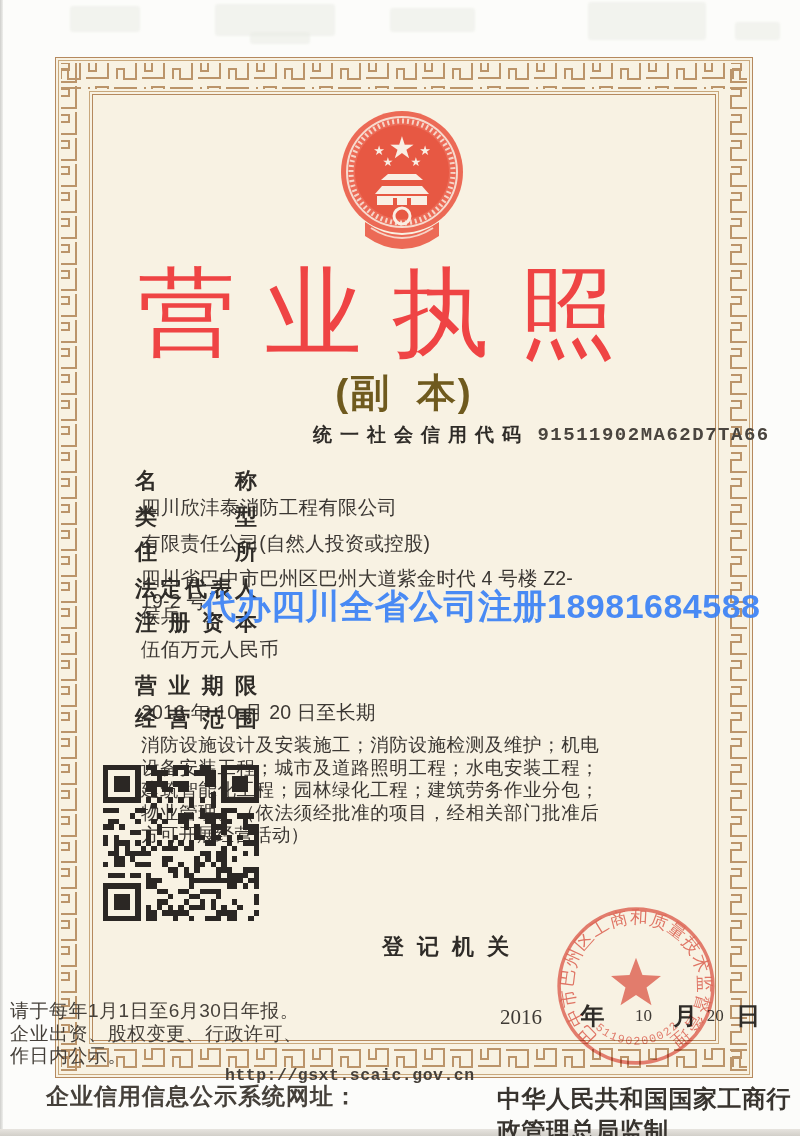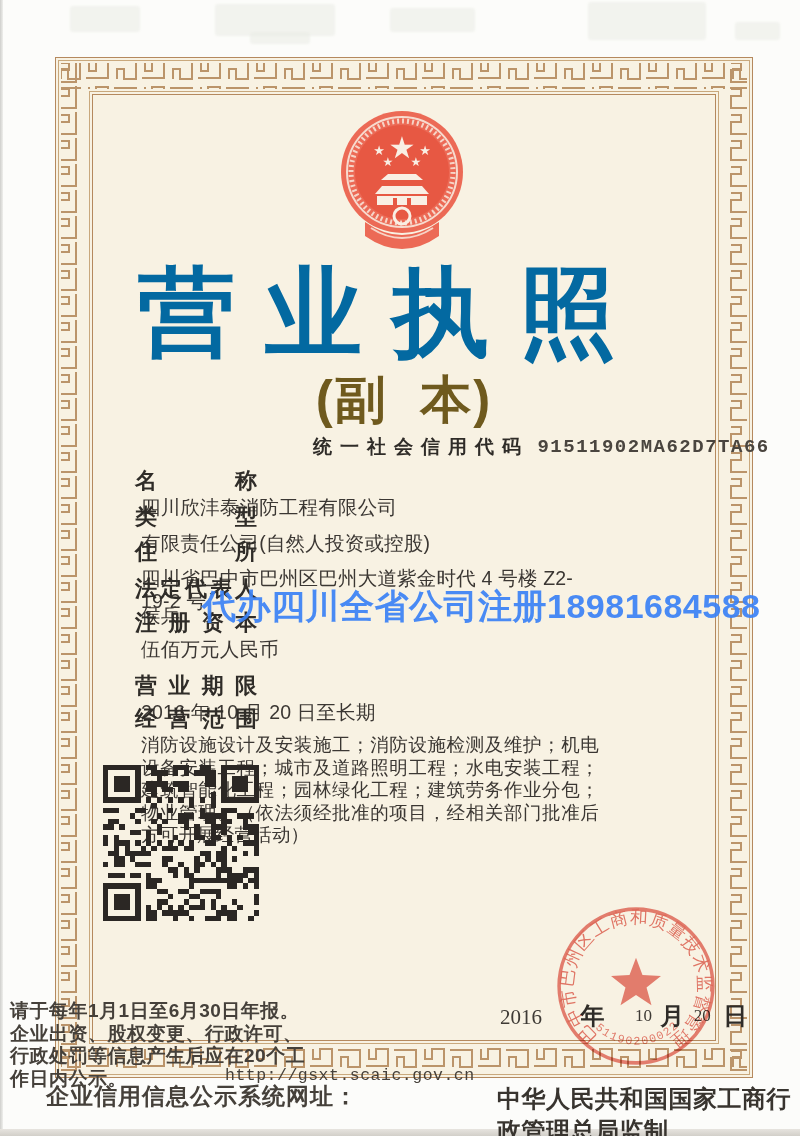--- a/index.html
+++ b/index.html
@@ -15,28 +15,28 @@
   .scan-edge-bottom{position:absolute;left:0;top:1129px;width:800px;height:7px;background:linear-gradient(180deg,#e7e4df,#d2cfc9);}
   
   .paper{position:absolute;left:55px;top:57px;width:698px;height:1021px;background:#f8f2e3;z-index:0;}
   svg.frame{position:absolute;left:55px;top:57px;z-index:1;}
   .content{position:absolute;left:0;top:0;width:800px;height:1136px;z-index:3;}
 
   .emblem{position:absolute;left:337px;top:106px;z-index:2;}
 
   .title{
     position:absolute;left:55px;top:262px;width:644px;text-align:center;
-    font-size:97px;font-weight:700;color:#0369a1;letter-spacing:30px;
+    font-size:97px;font-weight:400;color:#ef4444;letter-spacing:30px;
     text-indent:30px;line-height:1.05;white-space:nowrap;
   }
   .subtitle{
     position:absolute;left:55px;top:366px;width:698px;text-align:center;
-    font-size:51px;font-weight:700;color:#6f5a1e;white-space:pre;letter-spacing:2px;
-  }
-  .code-row{position:absolute;left:313px;top:422px;white-space:nowrap;margin-top:12px;}
+    font-size:39px;font-weight:700;color:#6f5a1e;white-space:pre;letter-spacing:2px;
+  }
+  .code-row{position:absolute;left:313px;top:422px;white-space:nowrap;}
   .code-label{font-size:19px;font-weight:700;color:#2f2c28;letter-spacing:8px;}
   .code-value{font-family:"Liberation Mono",monospace;font-size:19px;font-weight:700;color:#4a453f;letter-spacing:1.5px;margin-left:4px;vertical-align:1px;}
 
   .field-row{position:absolute;left:135px;width:590px;}
   .field-label{
     display:inline-block;width:122px;font-size:22px;font-weight:700;color:#2f2c28;
     text-align:justify;text-align-last:justify;vertical-align:top;
   }
   .field-value{
     display:inline-block;margin-left:6px;width:458px;font-size:19.5px;font-weight:400;
@@ -55,31 +55,31 @@
     position:absolute;left:382px;top:932px;font-size:22px;font-weight:700;
     color:#2f2c28;letter-spacing:13px;white-space:nowrap;
   }
 
   .date-row{position:absolute;left:500px;top:1000px;z-index:4;white-space:nowrap;}
   .date-num{font-family:"Liberation Serif",serif;font-size:21px;color:#3e3a35;}
   .date-num.small{font-size:17px;vertical-align:3px;}
   .date-cjk{font-size:24px;font-weight:700;color:#2f2c28;}
   .d-year{margin-right:34px;}
   .d-y{margin-right:26px;}
-  .d-mnum{margin-right:4px;}
+  .d-mnum{margin-right:17px;}
   .d-m{margin-right:5px;}
   .d-dnum{margin-right:8px;}
 
   .seal{position:absolute;left:550px;top:900px;z-index:6;mix-blend-mode:multiply;opacity:.88;}
 
   .notice{position:absolute;left:10px;top:1000px;width:330px;z-index:4;
-    font-size:19px;font-weight:700;color:#45403a;line-height:22.5px;letter-spacing:.5px;}
+    font-size:19px;font-weight:400;color:#45403a;line-height:22.5px;letter-spacing:.5px;}
   .site-label{position:absolute;left:46px;top:1081px;font-size:23px;font-weight:600;color:#45403a;z-index:4;letter-spacing:1px;}
   .site-url{position:absolute;left:225px;top:1066px;font-family:"Liberation Mono",monospace;
-    font-size:16.5px;font-weight:400;color:#45403a;z-index:4;letter-spacing:.5px;}
+    font-size:16.5px;font-weight:700;color:#45403a;z-index:4;letter-spacing:.5px;}
   .producer{position:absolute;left:497px;top:1083px;font-size:24px;font-weight:600;color:#38342f;z-index:4;letter-spacing:.5px;}
 </style>
 </head>
 <body>
 
 <div class="artifact" style="left:70px;top:6px;width:70px;height:26px;"></div>
 <div class="artifact" style="left:215px;top:4px;width:120px;height:32px;"></div>
 <div class="artifact" style="left:250px;top:32px;width:60px;height:12px;"></div>
 <div class="artifact" style="left:390px;top:8px;width:85px;height:24px;"></div>
 <div class="artifact" style="left:588px;top:2px;width:118px;height:38px;"></div>
@@ -166,34 +166,34 @@
     <span class="field-label">经营范围</span>
     <span class="field-value">消防设施设计及安装施工；消防设施检测及维护；机电设备安装工程；城市及道路照明工程；水电安装工程；建筑智能化工程；园林绿化工程；建筑劳务作业分包；物业管理。（依法须经批准的项目，经相关部门批准后方可开展经营活动）</span>
   </div>
 
   <div class="watermark">代办四川全省公司注册18981684588</div>
 
   <svg class="qr" id="qr" width="158" height="156" viewBox="0 0 29 29" shape-rendering="crispEdges">
       <path d="M0 0h1v1h-1zM1 0h1v1h-1zM2 0h1v1h-1zM3 0h1v1h-1zM4 0h1v1h-1zM5 0h1v1h-1zM6 0h1v1h-1zM8 0h1v1h-1zM9 0h1v1h-1zM13 0h1v1h-1zM14 0h1v1h-1zM15 0h1v1h-1zM18 0h1v1h-1zM19 0h1v1h-1zM22 0h1v1h-1zM23 0h1v1h-1zM24 0h1v1h-1zM25 0h1v1h-1zM26 0h1v1h-1zM27 0h1v1h-1zM28 0h1v1h-1zM0 1h1v1h-1zM6 1h1v1h-1zM9 1h1v1h-1zM10 1h1v1h-1zM11 1h1v1h-1zM13 1h1v1h-1zM15 1h1v1h-1zM17 1h1v1h-1zM18 1h1v1h-1zM19 1h1v1h-1zM20 1h1v1h-1zM22 1h1v1h-1zM28 1h1v1h-1zM0 2h1v1h-1zM2 2h1v1h-1zM3 2h1v1h-1zM4 2h1v1h-1zM6 2h1v1h-1zM10 2h1v1h-1zM19 2h1v1h-1zM20 2h1v1h-1zM22 2h1v1h-1zM24 2h1v1h-1zM25 2h1v1h-1zM26 2h1v1h-1zM28 2h1v1h-1zM0 3h1v1h-1zM2 3h1v1h-1zM3 3h1v1h-1zM4 3h1v1h-1zM6 3h1v1h-1zM8 3h1v1h-1zM9 3h1v1h-1zM10 3h1v1h-1zM11 3h1v1h-1zM13 3h1v1h-1zM14 3h1v1h-1zM15 3h1v1h-1zM19 3h1v1h-1zM20 3h1v1h-1zM22 3h1v1h-1zM24 3h1v1h-1zM25 3h1v1h-1zM26 3h1v1h-1zM28 3h1v1h-1zM0 4h1v1h-1zM2 4h1v1h-1zM3 4h1v1h-1zM4 4h1v1h-1zM6 4h1v1h-1zM8 4h1v1h-1zM9 4h1v1h-1zM11 4h1v1h-1zM12 4h1v1h-1zM14 4h1v1h-1zM15 4h1v1h-1zM22 4h1v1h-1zM24 4h1v1h-1zM25 4h1v1h-1zM26 4h1v1h-1zM28 4h1v1h-1zM0 5h1v1h-1zM6 5h1v1h-1zM9 5h1v1h-1zM20 5h1v1h-1zM22 5h1v1h-1zM28 5h1v1h-1zM0 6h1v1h-1zM1 6h1v1h-1zM2 6h1v1h-1zM3 6h1v1h-1zM4 6h1v1h-1zM5 6h1v1h-1zM6 6h1v1h-1zM8 6h1v1h-1zM10 6h1v1h-1zM12 6h1v1h-1zM14 6h1v1h-1zM16 6h1v1h-1zM18 6h1v1h-1zM20 6h1v1h-1zM22 6h1v1h-1zM23 6h1v1h-1zM24 6h1v1h-1zM25 6h1v1h-1zM26 6h1v1h-1zM27 6h1v1h-1zM28 6h1v1h-1zM9 7h1v1h-1zM16 7h1v1h-1zM20 7h1v1h-1zM0 8h1v1h-1zM1 8h1v1h-1zM2 8h1v1h-1zM6 8h1v1h-1zM7 8h1v1h-1zM12 8h1v1h-1zM18 8h1v1h-1zM22 8h1v1h-1zM23 8h1v1h-1zM24 8h1v1h-1zM5 9h1v1h-1zM10 9h1v1h-1zM14 9h1v1h-1zM15 9h1v1h-1zM16 9h1v1h-1zM18 9h1v1h-1zM19 9h1v1h-1zM20 9h1v1h-1zM21 9h1v1h-1zM22 9h1v1h-1zM25 9h1v1h-1zM26 9h1v1h-1zM27 9h1v1h-1zM1 10h1v1h-1zM2 10h1v1h-1zM6 10h1v1h-1zM9 10h1v1h-1zM11 10h1v1h-1zM14 10h1v1h-1zM15 10h1v1h-1zM19 10h1v1h-1zM20 10h1v1h-1zM22 10h1v1h-1zM23 10h1v1h-1zM26 10h1v1h-1zM0 11h1v1h-1zM1 11h1v1h-1zM3 11h1v1h-1zM10 11h1v1h-1zM15 11h1v1h-1zM17 11h1v1h-1zM20 11h1v1h-1zM21 11h1v1h-1zM22 11h1v1h-1zM26 11h1v1h-1zM27 11h1v1h-1zM28 11h1v1h-1zM5 12h1v1h-1zM6 12h1v1h-1zM8 12h1v1h-1zM10 12h1v1h-1zM17 12h1v1h-1zM20 12h1v1h-1zM22 12h1v1h-1zM27 12h1v1h-1zM28 12h1v1h-1zM0 13h1v1h-1zM2 13h1v1h-1zM8 13h1v1h-1zM13 13h1v1h-1zM17 13h1v1h-1zM18 13h1v1h-1zM20 13h1v1h-1zM21 13h1v1h-1zM23 13h1v1h-1zM25 13h1v1h-1zM28 13h1v1h-1zM0 14h1v1h-1zM2 14h1v1h-1zM3 14h1v1h-1zM4 14h1v1h-1zM6 14h1v1h-1zM8 14h1v1h-1zM10 14h1v1h-1zM12 14h1v1h-1zM14 14h1v1h-1zM16 14h1v1h-1zM19 14h1v1h-1zM20 14h1v1h-1zM23 14h1v1h-1zM26 14h1v1h-1zM27 14h1v1h-1zM28 14h1v1h-1zM2 15h1v1h-1zM4 15h1v1h-1zM7 15h1v1h-1zM9 15h1v1h-1zM11 15h1v1h-1zM12 15h1v1h-1zM13 15h1v1h-1zM15 15h1v1h-1zM16 15h1v1h-1zM22 15h1v1h-1zM24 15h1v1h-1zM28 15h1v1h-1zM1 16h1v1h-1zM2 16h1v1h-1zM4 16h1v1h-1zM5 16h1v1h-1zM6 16h1v1h-1zM7 16h1v1h-1zM8 16h1v1h-1zM18 16h1v1h-1zM19 16h1v1h-1zM21 16h1v1h-1zM22 16h1v1h-1zM26 16h1v1h-1zM28 16h1v1h-1zM2 17h1v1h-1zM3 17h1v1h-1zM5 17h1v1h-1zM11 17h1v1h-1zM12 17h1v1h-1zM17 17h1v1h-1zM19 17h1v1h-1zM21 17h1v1h-1zM22 17h1v1h-1zM24 17h1v1h-1zM0 18h1v1h-1zM2 18h1v1h-1zM3 18h1v1h-1zM6 18h1v1h-1zM7 18h1v1h-1zM8 18h1v1h-1zM11 18h1v1h-1zM14 18h1v1h-1zM17 18h1v1h-1zM18 18h1v1h-1zM20 18h1v1h-1zM22 18h1v1h-1zM12 19h1v1h-1zM13 19h1v1h-1zM15 19h1v1h-1zM17 19h1v1h-1zM21 19h1v1h-1zM22 19h1v1h-1zM23 19h1v1h-1zM26 19h1v1h-1zM27 19h1v1h-1zM28 19h1v1h-1zM1 20h1v1h-1zM2 20h1v1h-1zM3 20h1v1h-1zM5 20h1v1h-1zM6 20h1v1h-1zM8 20h1v1h-1zM13 20h1v1h-1zM15 20h1v1h-1zM16 20h1v1h-1zM21 20h1v1h-1zM23 20h1v1h-1zM24 20h1v1h-1zM25 20h1v1h-1zM26 20h1v1h-1zM28 20h1v1h-1zM8 21h1v1h-1zM9 21h1v1h-1zM10 21h1v1h-1zM16 21h1v1h-1zM17 21h1v1h-1zM18 21h1v1h-1zM19 21h1v1h-1zM20 21h1v1h-1zM21 21h1v1h-1zM22 21h1v1h-1zM23 21h1v1h-1zM24 21h1v1h-1zM25 21h1v1h-1zM27 21h1v1h-1zM28 21h1v1h-1zM0 22h1v1h-1zM1 22h1v1h-1zM2 22h1v1h-1zM3 22h1v1h-1zM4 22h1v1h-1zM5 22h1v1h-1zM6 22h1v1h-1zM8 22h1v1h-1zM9 22h1v1h-1zM16 22h1v1h-1zM23 22h1v1h-1zM24 22h1v1h-1zM26 22h1v1h-1zM28 22h1v1h-1zM0 23h1v1h-1zM6 23h1v1h-1zM10 23h1v1h-1zM11 23h1v1h-1zM14 23h1v1h-1zM15 23h1v1h-1zM18 23h1v1h-1zM19 23h1v1h-1zM20 23h1v1h-1zM21 23h1v1h-1zM0 24h1v1h-1zM2 24h1v1h-1zM3 24h1v1h-1zM4 24h1v1h-1zM6 24h1v1h-1zM12 24h1v1h-1zM16 24h1v1h-1zM17 24h1v1h-1zM21 24h1v1h-1zM28 24h1v1h-1zM0 25h1v1h-1zM2 25h1v1h-1zM3 25h1v1h-1zM4 25h1v1h-1zM6 25h1v1h-1zM10 25h1v1h-1zM11 25h1v1h-1zM15 25h1v1h-1zM18 25h1v1h-1zM20 25h1v1h-1zM24 25h1v1h-1zM28 25h1v1h-1zM0 26h1v1h-1zM2 26h1v1h-1zM3 26h1v1h-1zM4 26h1v1h-1zM6 26h1v1h-1zM8 26h1v1h-1zM10 26h1v1h-1zM12 26h1v1h-1zM14 26h1v1h-1zM16 26h1v1h-1zM17 26h1v1h-1zM18 26h1v1h-1zM20 26h1v1h-1zM22 26h1v1h-1zM25 26h1v1h-1zM0 27h1v1h-1zM6 27h1v1h-1zM8 27h1v1h-1zM9 27h1v1h-1zM11 27h1v1h-1zM12 27h1v1h-1zM13 27h1v1h-1zM14 27h1v1h-1zM15 27h1v1h-1zM21 27h1v1h-1zM22 27h1v1h-1zM23 27h1v1h-1zM24 27h1v1h-1zM28 27h1v1h-1zM0 28h1v1h-1zM1 28h1v1h-1zM2 28h1v1h-1zM3 28h1v1h-1zM4 28h1v1h-1zM5 28h1v1h-1zM6 28h1v1h-1zM8 28h1v1h-1zM9 28h1v1h-1zM13 28h1v1h-1zM16 28h1v1h-1zM19 28h1v1h-1zM20 28h1v1h-1zM21 28h1v1h-1zM23 28h1v1h-1zM24 28h1v1h-1zM27 28h1v1h-1z" fill="#2b2724"></path>
     </svg>
 
+  <div class="reg-label">登记机关</div>
 
   <div class="date-row">
     <span class="date-num d-year">2016</span>
     <span class="date-cjk d-y">年</span>
     <span class="date-num small d-mnum">10</span>
     <span class="date-cjk d-m">月</span>
     <span class="date-num small d-dnum">20</span>
     <span class="date-cjk">日</span>
   </div>
 
   <div class="notice">
     <div>请于每年1月1日至6月30日年报。</div>
     <div>企业出资、股权变更、行政许可、</div>
-    <div>行政处罚等信息产生后应在20个工</div>
     <div>作日内公示。</div>
   </div>
   <div class="site-label">企业信用信息公示系统网址：</div>
   <div class="site-url">http://gsxt.scaic.gov.cn</div>
   <div class="producer">中华人民共和国国家工商行政管理总局监制</div>
 </div>
 
 <svg class="seal" width="172" height="172" viewBox="0 0 170 170">
   <defs>
     <path id="sealArc" d="M54,138.7 A62,62 0 1 1 116,138.7"></path>

